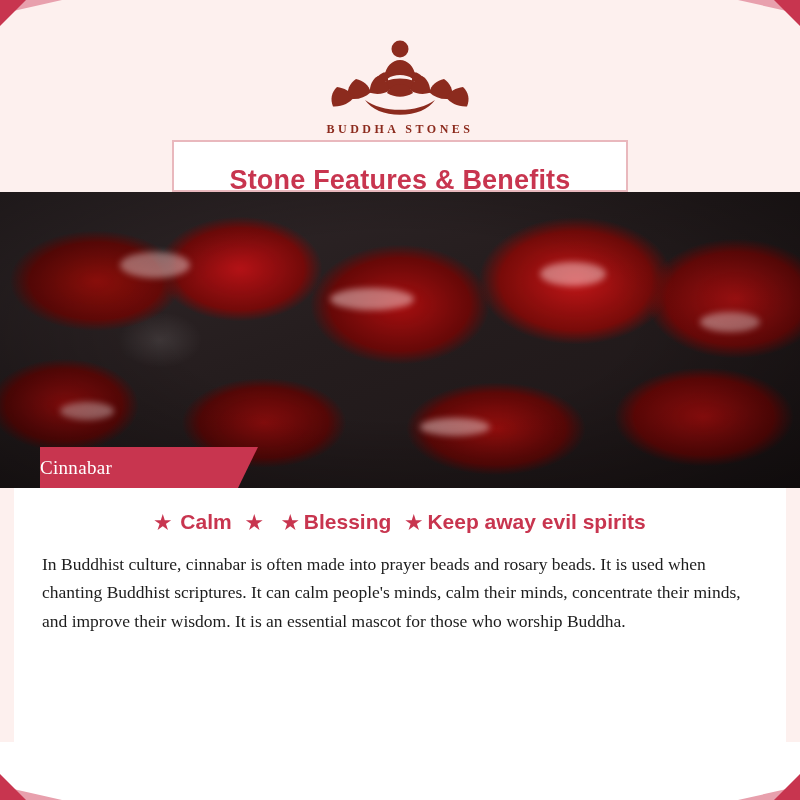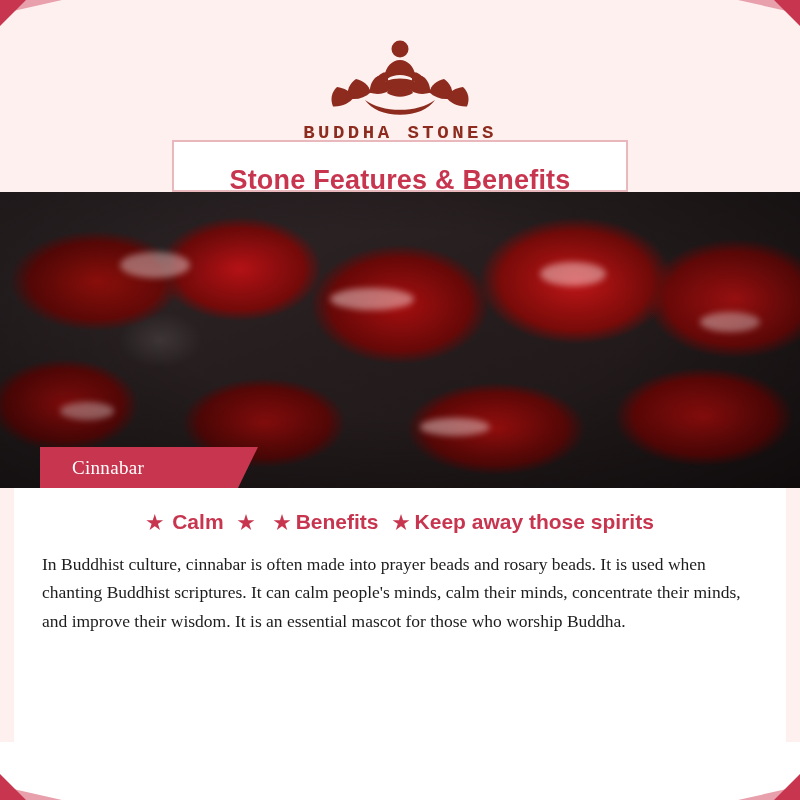--- a/index.html
+++ b/index.html
@@ -78,25 +78,25 @@
     width: 800px;
     text-align: center;
     z-index: 3;
   }
   .brand-logo {
     display: block;
     margin: 0 auto;
   }
   .brand-name {
     margin-top: 6px;
-    font-size: 19px;
+    font-size: 12px;
     letter-spacing: 3.5px;
     font-weight: bold;
     color: #8c2b1e;
-    font-family: Liberation Mono, monospace;
+    font-family: Liberation Serif, serif;
   }
 
   
   .title-banner {
     position: absolute;
     top: 140px;
     left: 172px;
     width: 456px;
     height: 52px;
     background: #ffffff;
@@ -159,21 +159,20 @@
   
   .stone-label {
     position: absolute;
     top: 447px;
     left: 40px;
     height: 41px;
     min-width: 198px;
     background: #c8354f;
     display: flex;
     align-items: center;
-    padding-left: 32px;
     box-sizing: border-box;
     z-index: 6;
   }
   .stone-label:after {
     content: "";
     position: absolute;
     right: -20px;
     top: 0;
     width: 0;
     height: 0;
@@ -309,23 +308,23 @@
     <div class="keywords">
       <span class="keyword spaced">
         <span class="star">★</span>
         <span>Calm</span>
       </span>
       <span class="keyword">
         <span class="star">★</span>
       </span>
       <span class="keyword">
         <span class="star">★</span>
-        <span>Benefits</span>
+        <span>Blessing</span>
       </span>
       <span class="keyword">
         <span class="star">★</span>
-        <span>Keep away those spirits</span>
+        <span>Keep away evil spirits</span>
       </span>
     </div>
     <div class="body-text">In Buddhist culture, cinnabar is often made into prayer beads and rosary beads. It is used when chanting Buddhist scriptures. It can calm people's minds, calm their minds, concentrate their minds, and improve their wisdom. It is an essential mascot for those who worship Buddha.</div>
   </div>
 
 </div>
 
 </body></html>

